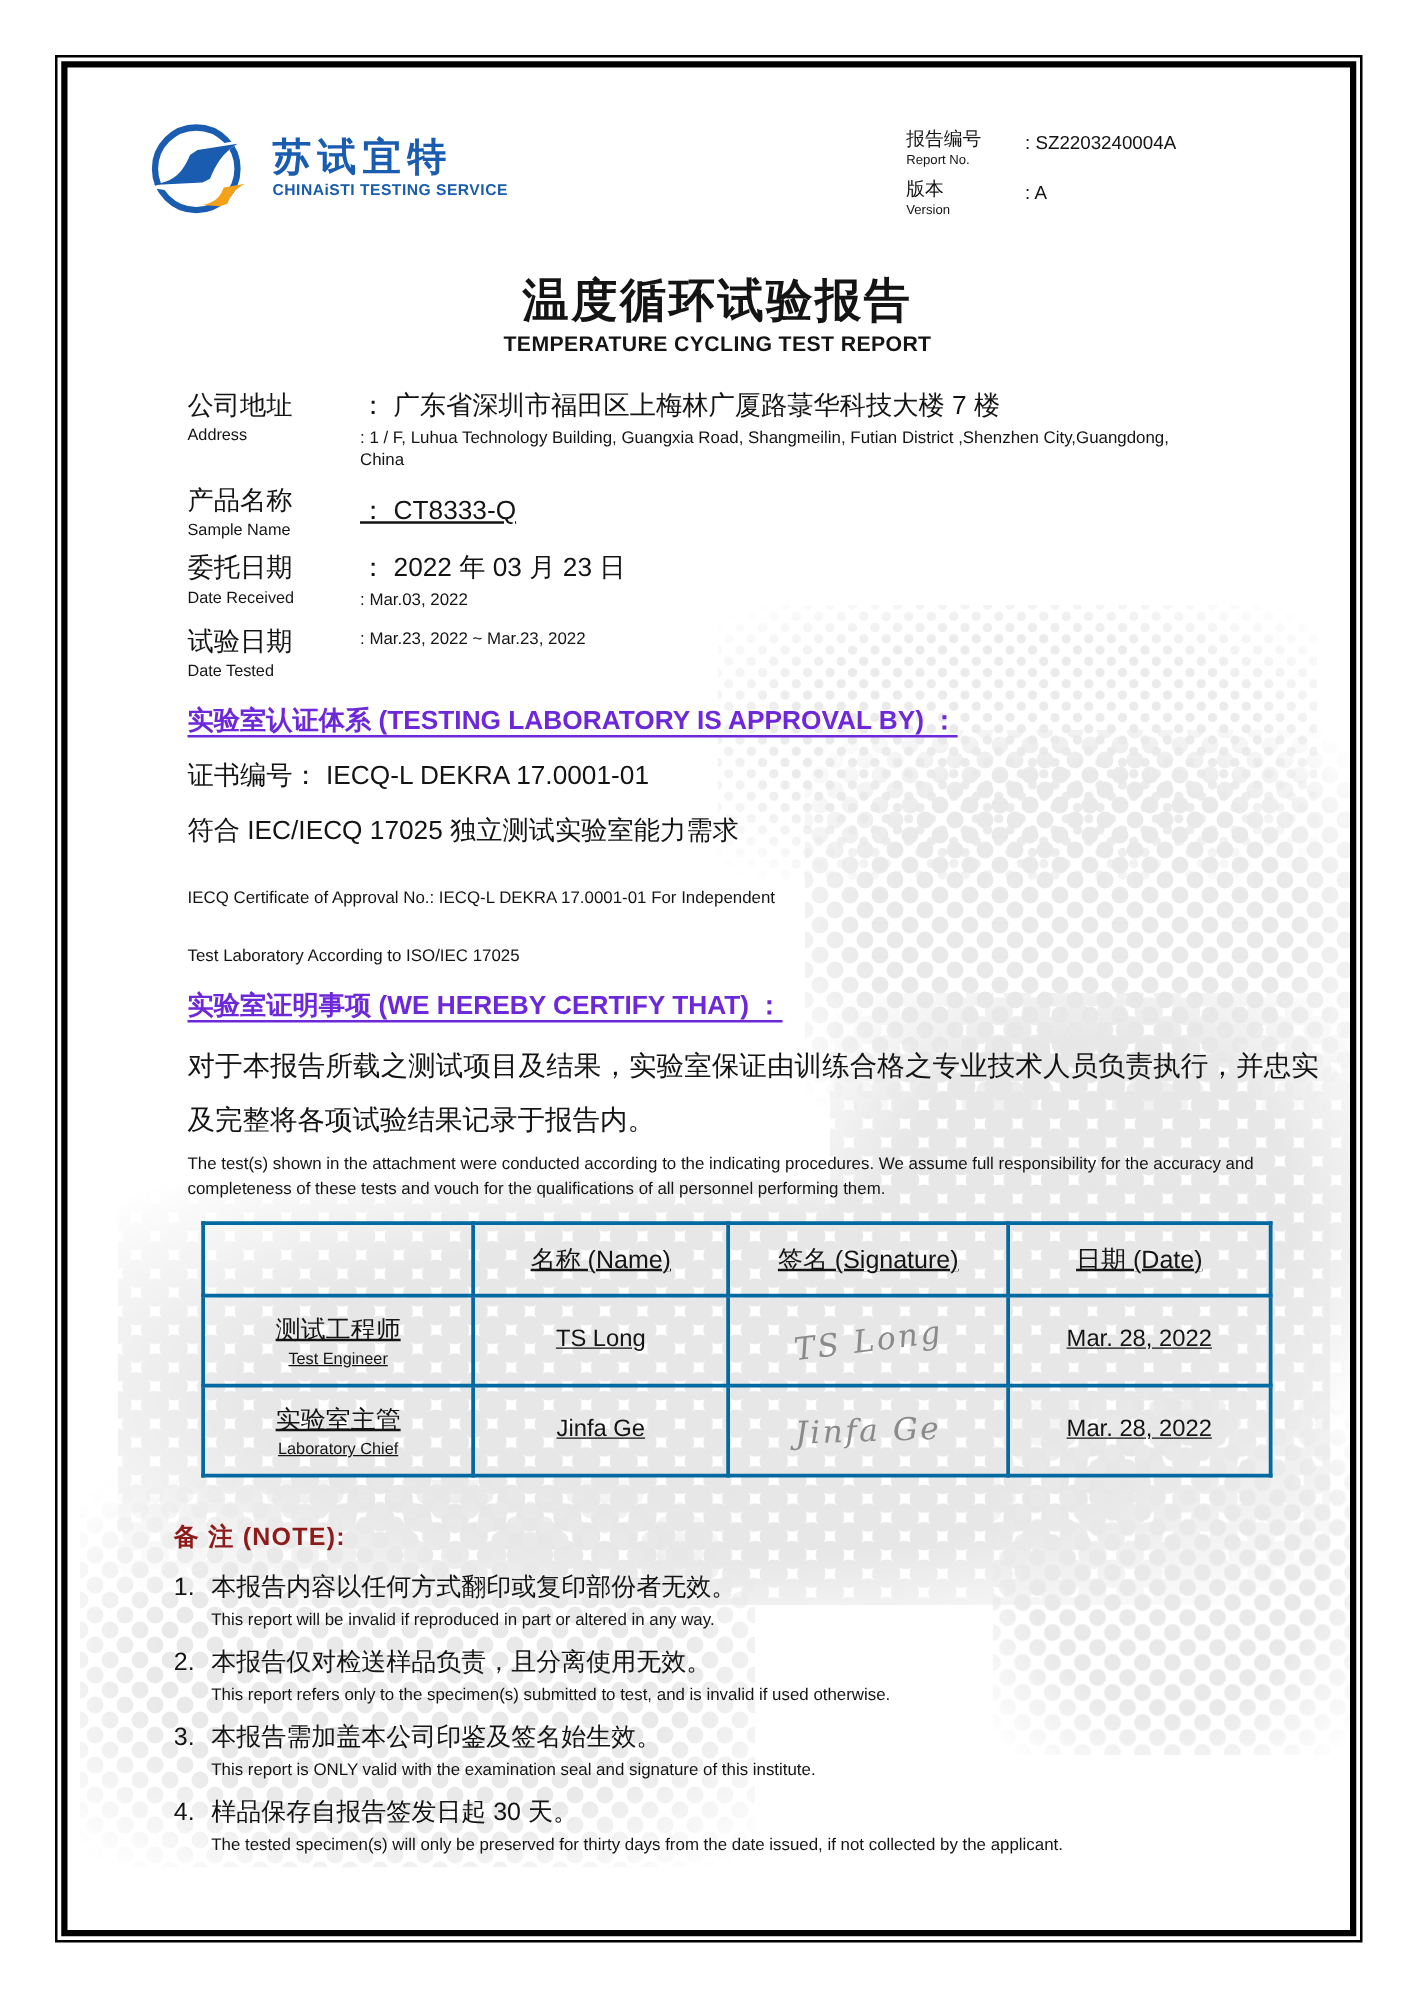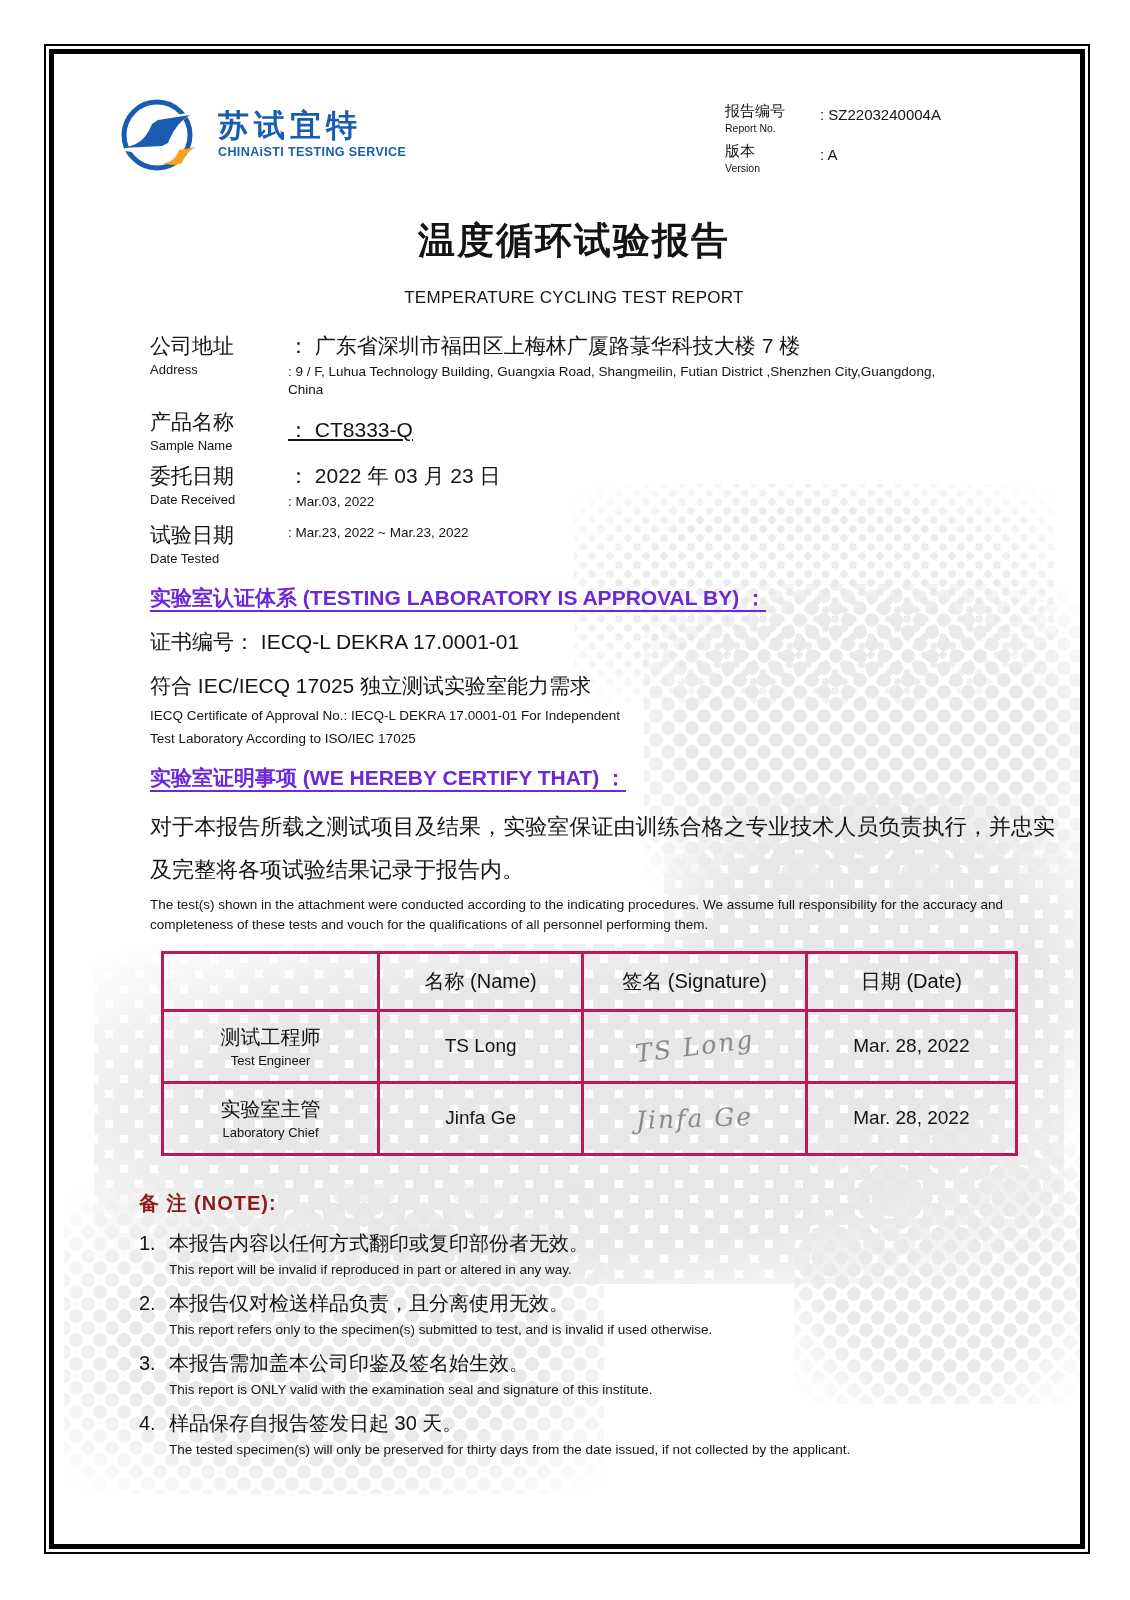--- a/index.html
+++ b/index.html
@@ -26,43 +26,43 @@
   .logo-text .en{font-size:12.5px;font-weight:bold;color:#1a5cb0;letter-spacing:0.4px;margin-top:2px;}
   .report-block{width:265px;margin-right:52px;margin-top:8px;}
   .rb-row{display:flex;margin-bottom:8px;}
   .rb-labels{width:95px;}
   .rb-zh{font-size:15px;}
   .rb-en{font-size:10.5px;margin-top:1px;}
   .rb-val{font-size:15px;padding-top:4px;}
 
   
   .title-zh{text-align:center;font-size:37px;font-weight:bold;letter-spacing:2px;margin-top:34px;}
-  .title-en{text-align:center;font-size:17px;font-weight:normal;margin-top:22px;letter-spacing:0.3px;}
+  .title-en{text-align:center;font-size:17px;font-weight:bold;letter-spacing:0.3px;}
 
   
   .fields{margin:24px 0 0 44px;width:880px;}
   .field-row{display:flex;margin-bottom:9px;}
   .f-label{width:138px;flex:none;}
   .f-zh{font-size:21px;}
   .f-en{font-size:13px;margin-top:2px;}
   .f-value{flex:1;}
   .v-zh{font-size:21px;}
   .v-en{font-size:13.5px;margin-top:3px;line-height:1.35;}
 
   
   .section{margin:10px 0 0 44px;width:905px;}
   .sec-head{font-size:21px;font-weight:bold;color:#6d28d9;text-decoration:underline;text-underline-offset:5px;margin-top:18px;}
   .sec-line{font-size:21px;margin-top:16px;}
-  .sec-en{font-size:13.5px;margin-top:8px;}
+  .sec-en{font-size:13.5px;margin-top:32px;}
   .cert-zh{font-size:22px;line-height:1.95;margin-top:14px;text-align:justify;}
   .cert-en{font-size:13.5px;line-height:1.45;margin-top:4px;}
 
   
   table.sig-table{border-collapse:collapse;margin:16px 0 0 55px;width:857px;table-layout:fixed;}
-  table.sig-table td,table.sig-table th{border:3px solid #be185d;text-align:center;vertical-align:middle;}
+  table.sig-table td,table.sig-table th{border:3px solid #0369a1;text-align:center;vertical-align:middle;text-decoration:underline;}
   table.sig-table th{font-weight:normal;font-size:20px;height:53px;}
   table.sig-table td{height:67px;}
   .role-zh{font-size:20px;}
   .role-en{font-size:13px;margin-top:2px;}
   .cell-name,.cell-date{font-size:19px;}
   .sig{font-family:"DejaVu Serif",serif;font-style:italic;color:#8a8a8a;font-size:25px;letter-spacing:2px;}
   tr.row-0 .sig{transform:rotate(-7deg);display:inline-block;}
   tr.row-1 .sig{transform:rotate(-2deg);display:inline-block;}
 
   
@@ -127,21 +127,21 @@
         <div class="fields">
 
 
           <div class="field-row">
             <div class="f-label">
               <div class="f-zh">公司地址</div>
               <div class="f-en">Address</div>
             </div>
             <div class="f-value">
               <div class="v-zh">： 广东省深圳市福田区上梅林广厦路菉华科技大楼 7 楼</div>
-              <div class="v-en" style="width:680px;">:  9 / F, Luhua Technology Building, Guangxia Road, Shangmeilin, Futian District ,Shenzhen City,Guangdong, China</div>
+              <div class="v-en" style="width:680px;">:  1 / F, Luhua Technology Building, Guangxia Road, Shangmeilin, Futian District ,Shenzhen City,Guangdong, China</div>
             </div>
           </div>
 
           <div class="field-row">
             <div class="f-label">
               <div class="f-zh">产品名称</div>
               <div class="f-en">Sample Name</div>
             </div>
             <div class="f-value" style="padding-top:8px;text-decoration:underline;">
               <div class="v-zh">： CT8333-Q</div>

